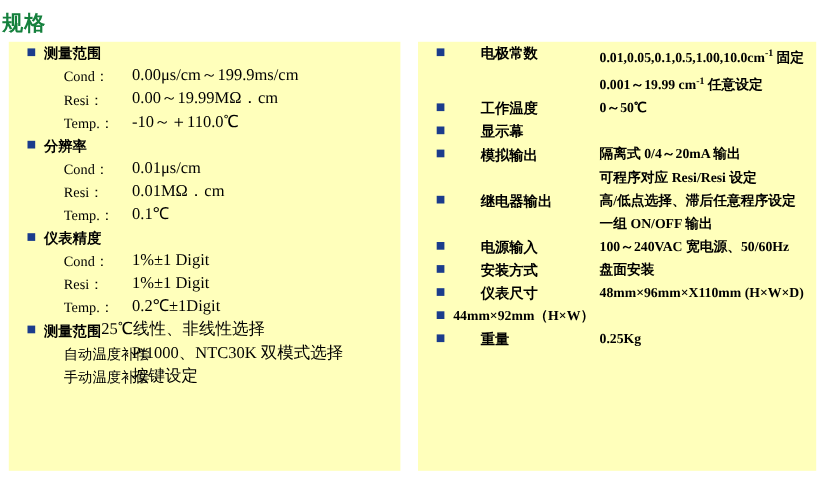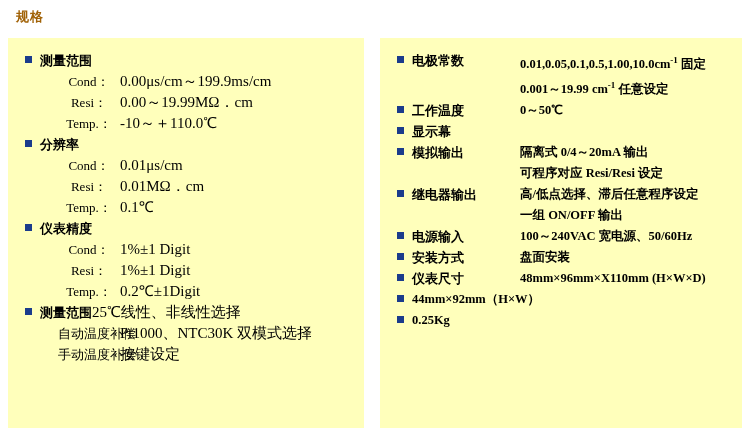--- a/index.html
+++ b/index.html
@@ -10,26 +10,26 @@
     width: 750px;
     height: 434px;
     background: #ffffff;
     font-family: "Liberation Serif", serif;
     color: #000000;
     position: relative;
     overflow: hidden;
   }
   .page-title {
     position: absolute;
-    left: 16px;
+    left: 2px;
     top: 8px;
     font-family: "Liberation Sans", sans-serif;
-    font-size: 13px;
+    font-size: 19px;
     font-weight: bold;
-    color: #a16207;
+    color: #15803d;
     letter-spacing: 1px;
   }
   .panel {
     position: absolute;
     top: 38px;
     background: #ffffbb;
     height: 390px;
   }
   .panel-left {
     left: 8px;
@@ -37,21 +37,21 @@
   }
   .panel-right {
     left: 380px;
     width: 362px;
   }
   .rows {
     position: absolute;
     left: 0;
     top: 0;
     width: 100%;
-    padding-top: 12px;
+    padding-top: 0;
     box-sizing: border-box;
   }
   .row {
     display: flex;
     align-items: flex-start;
     line-height: 21px;
     min-height: 21px;
   }
   .bullet-cell {
     width: 32px;
@@ -74,38 +74,37 @@
   .label {
     font-family: "Liberation Sans", sans-serif;
     font-size: 13px;
     font-weight: bold;
     white-space: nowrap;
   }
   .sub-label {
     font-family: "Liberation Serif", serif;
     font-size: 13px;
     white-space: nowrap;
-    text-align: center;
   }
   .value {
     font-family: "Liberation Serif", serif;
     font-size: 15px;
     white-space: nowrap;
   }
   .value.bold {
     font-family: Liberation Serif, serif;
     font-weight: bold;
     font-size: 12.5px;
   }
   
   .panel-left .label { width: 120px; }
   .panel-left .sub-label { width: 62px; }
   .panel-left .row.wide .label { width: auto; }
   
-  .panel-right .label { width: 108px; }
+  .panel-right .label { width: 108px; margin-left: 25px; }
   sup {
     font-size: 9px;
     vertical-align: super;
   }
 </style>
 </head>
 <body>
 
 <div class="page-title">规格</div>
 
@@ -308,16 +307,17 @@
       <div class="row">
         <div class="bullet-cell">
           <span class="bullet"></span>
         </div>
         <div class="value bold">44mm×92mm（H×W）</div>
       </div>
       <div class="row">
         <div class="bullet-cell">
           <span class="bullet"></span>
         </div>
+        <div class="label">重量</div>
         <div class="value bold">0.25Kg</div>
       </div>
     </div>
 </div>
 
 </body></html>

